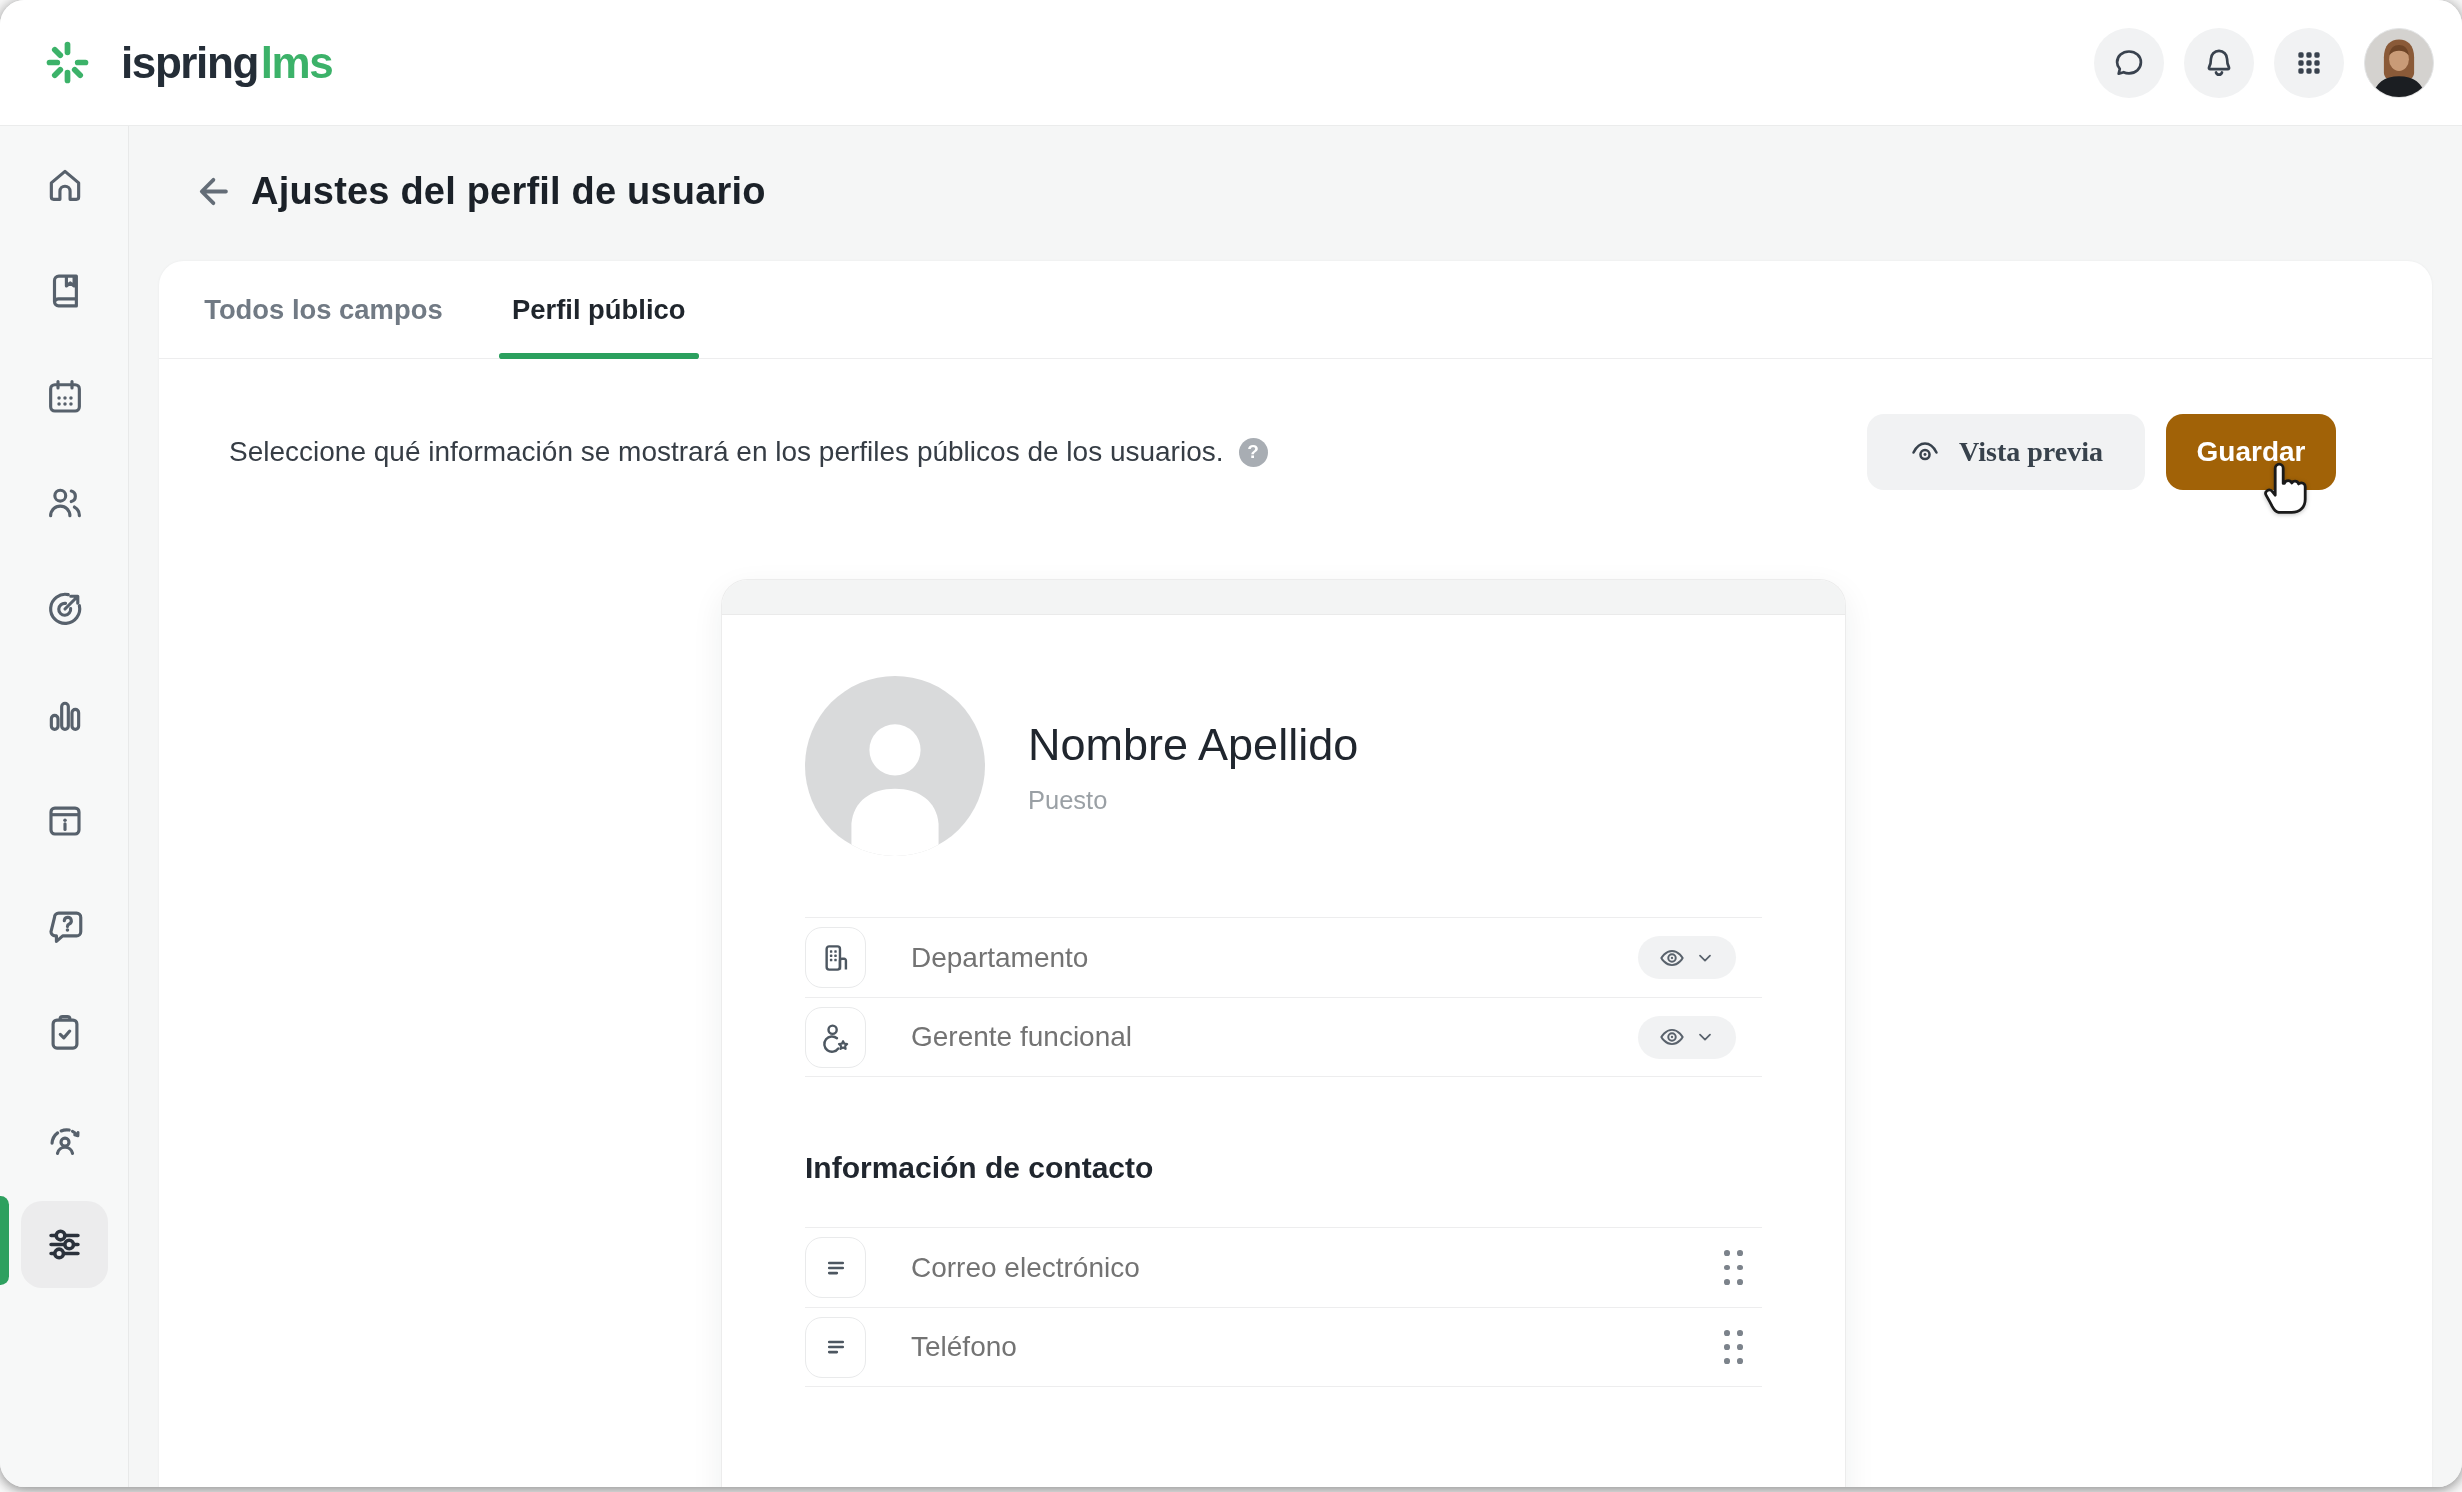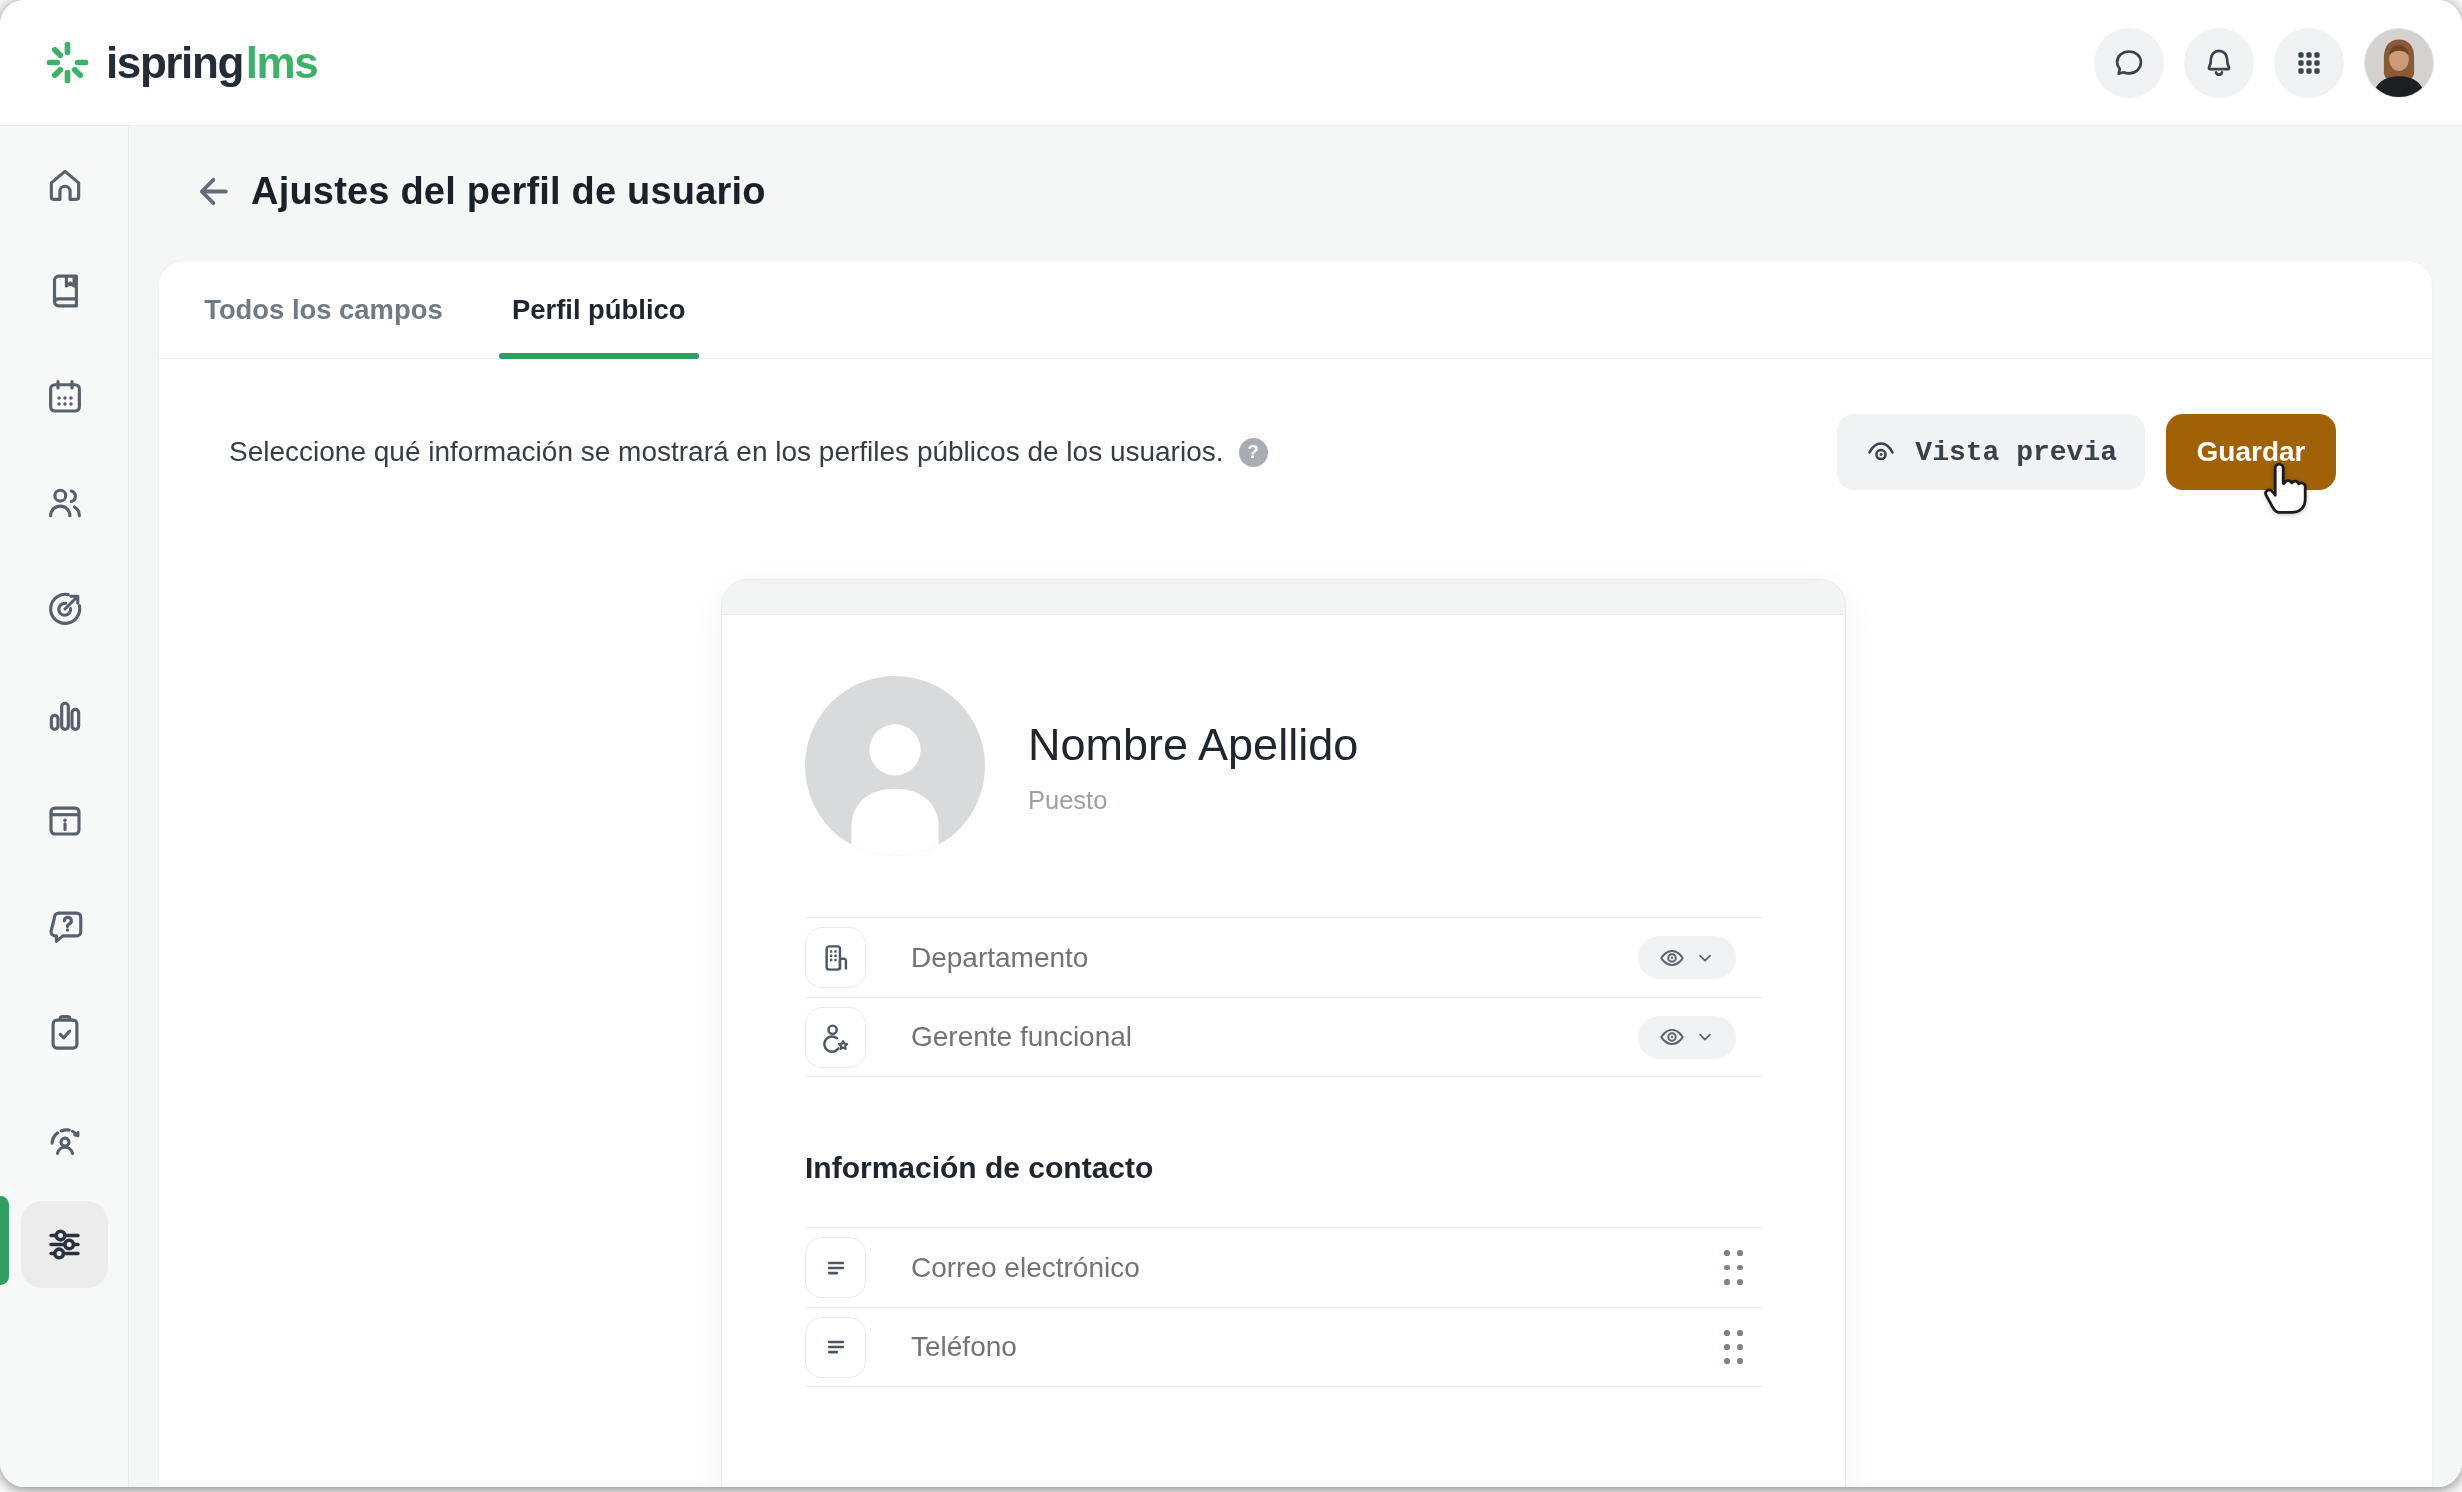--- a/index.html
+++ b/index.html
@@ -12,21 +12,21 @@
     position:absolute;left:0;top:0;width:2462px;height:1487px;
     border-radius:24.6px;background:#f5f6f6;overflow:hidden;
     box-shadow:0 2.8px 11.3px rgba(0,0,0,.38),0 0 32px rgba(0,0,0,.14);
   }
   
   .topbar{
     position:absolute;left:0;top:0;right:0;height:126px;background:#fff;
     border-bottom:0.9px solid #ebecec;display:flex;align-items:center;
     padding:0 28px 0 43px;box-sizing:border-box;z-index:5;
   }
-  .logo{display:flex;align-items:center;gap:14px;cursor:pointer;}
+  .logo{display:flex;align-items:center;gap:29px;cursor:pointer;}
   .logo-text{font-size:44px;font-weight:700;color:#242d37;letter-spacing:-1.4px;line-height:1;}
   .logo-lms{color:#3cb269;margin-left:2.8px;}
   .topbar-actions{margin-left:auto;display:flex;align-items:center;gap:20px;}
   .iconbtn{
     width:70px;height:70px;border-radius:50%;background:#f1f2f3;border:none;
     display:flex;align-items:center;justify-content:center;padding:0;cursor:pointer;
   }
   .iconbtn svg{display:block;}
   .avatarbtn{width:70px;height:70px;border-radius:50%;border:0.9px solid #e3e4e5;padding:0;overflow:hidden;background:#d8d8d6;cursor:pointer;}
   .avatarbtn svg{display:block;}
@@ -66,23 +66,23 @@
   
   .desc-row{margin:55px 96px 0 70px;display:flex;align-items:center;}
   .desc-left{display:flex;align-items:center;gap:15px;}
   .desc-text{font-size:28px;color:#363d45;line-height:36px;}
   .help-icon{
     width:29px;height:29px;border-radius:50%;background:#a8adb3;color:#fff;
     font-size:19px;font-weight:700;display:flex;align-items:center;justify-content:center;cursor:pointer;flex:none;
   }
   .desc-actions{margin-left:auto;display:flex;align-items:center;gap:21px;}
   .btn-preview{
-    height:76px;padding:0 28px;border-radius:17px;border:none;background:#f1f2f3;
+    height:76px;padding:0 42px;border-radius:17px;border:none;background:#f1f2f3;
     display:flex;align-items:center;gap:18px;cursor:pointer;
-    font-size:28px;font-weight:700;color:#38424c;font-family:Liberation Mono, monospace;
+    font-size:28px;font-weight:700;color:#38424c;font-family:Liberation Serif, serif;
   }
   .btn-save{
     height:76px;width:170px;border-radius:17px;border:none;background:#a16207;
     display:flex;align-items:center;justify-content:center;cursor:pointer;
     font-size:28px;font-weight:700;color:#fff;font-family:inherit;
   }
   
   .preview-card{
     width:1125px;margin:89px 0 0 562px;background:#fff;border:0.9px solid #ececec;border-bottom:none;
     border-radius:26.5px 26.5px 0 0;box-shadow:0 11.3px 32px rgba(30,36,42,.07);

